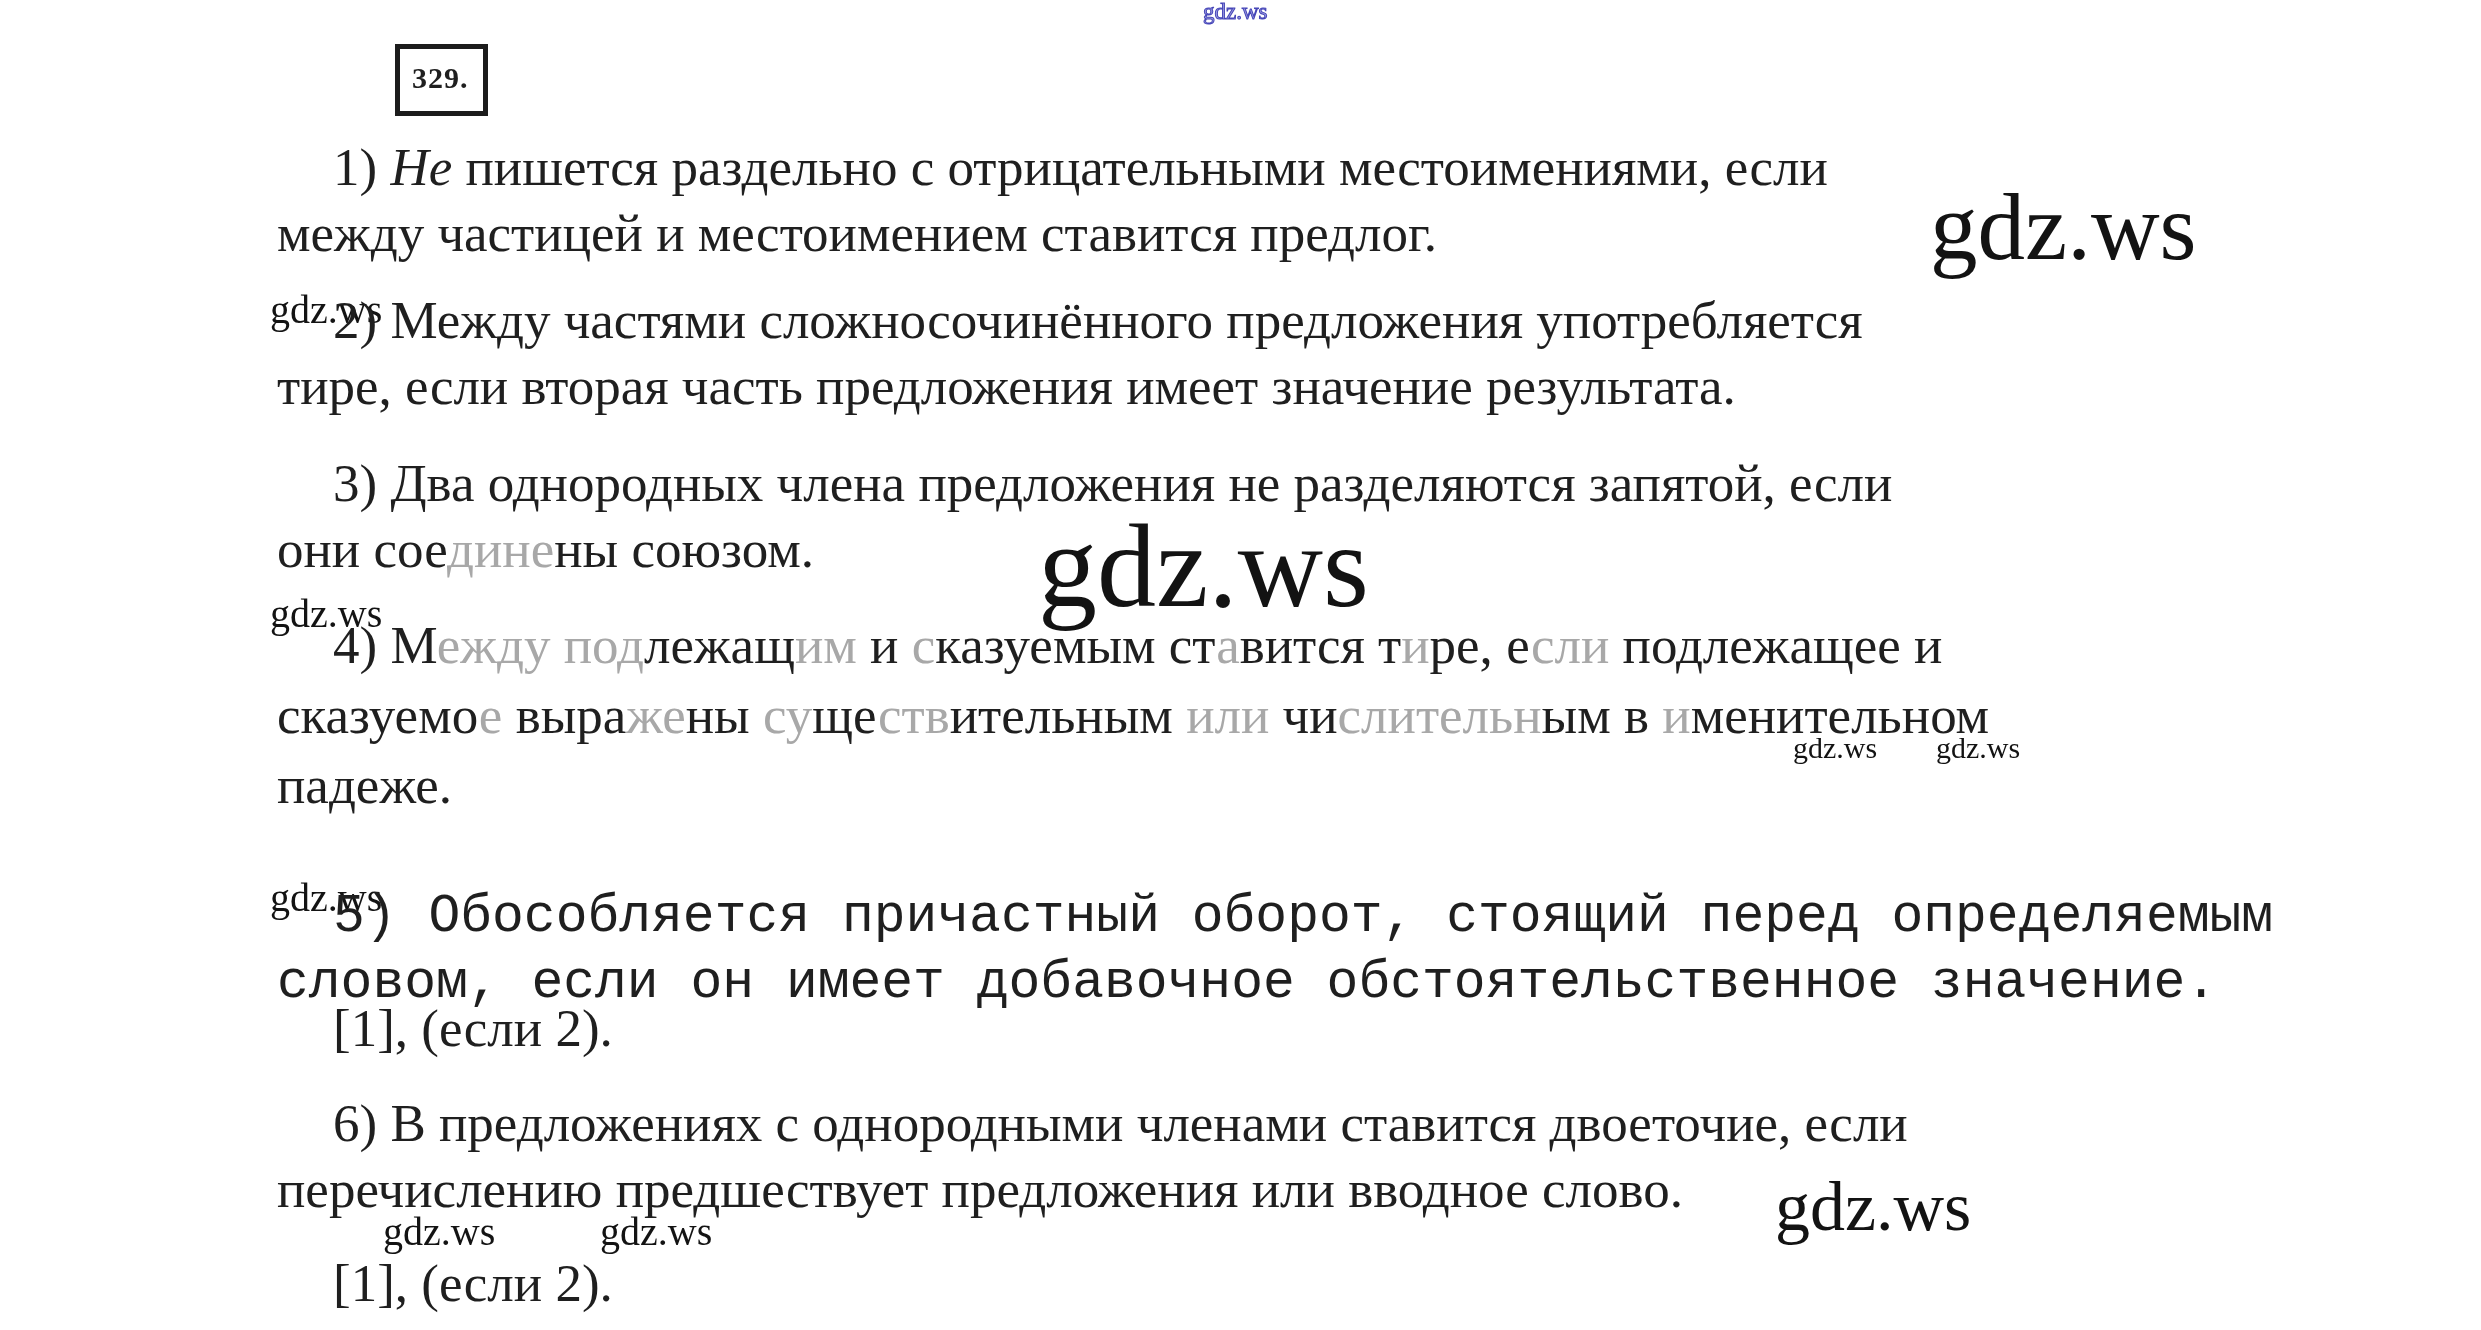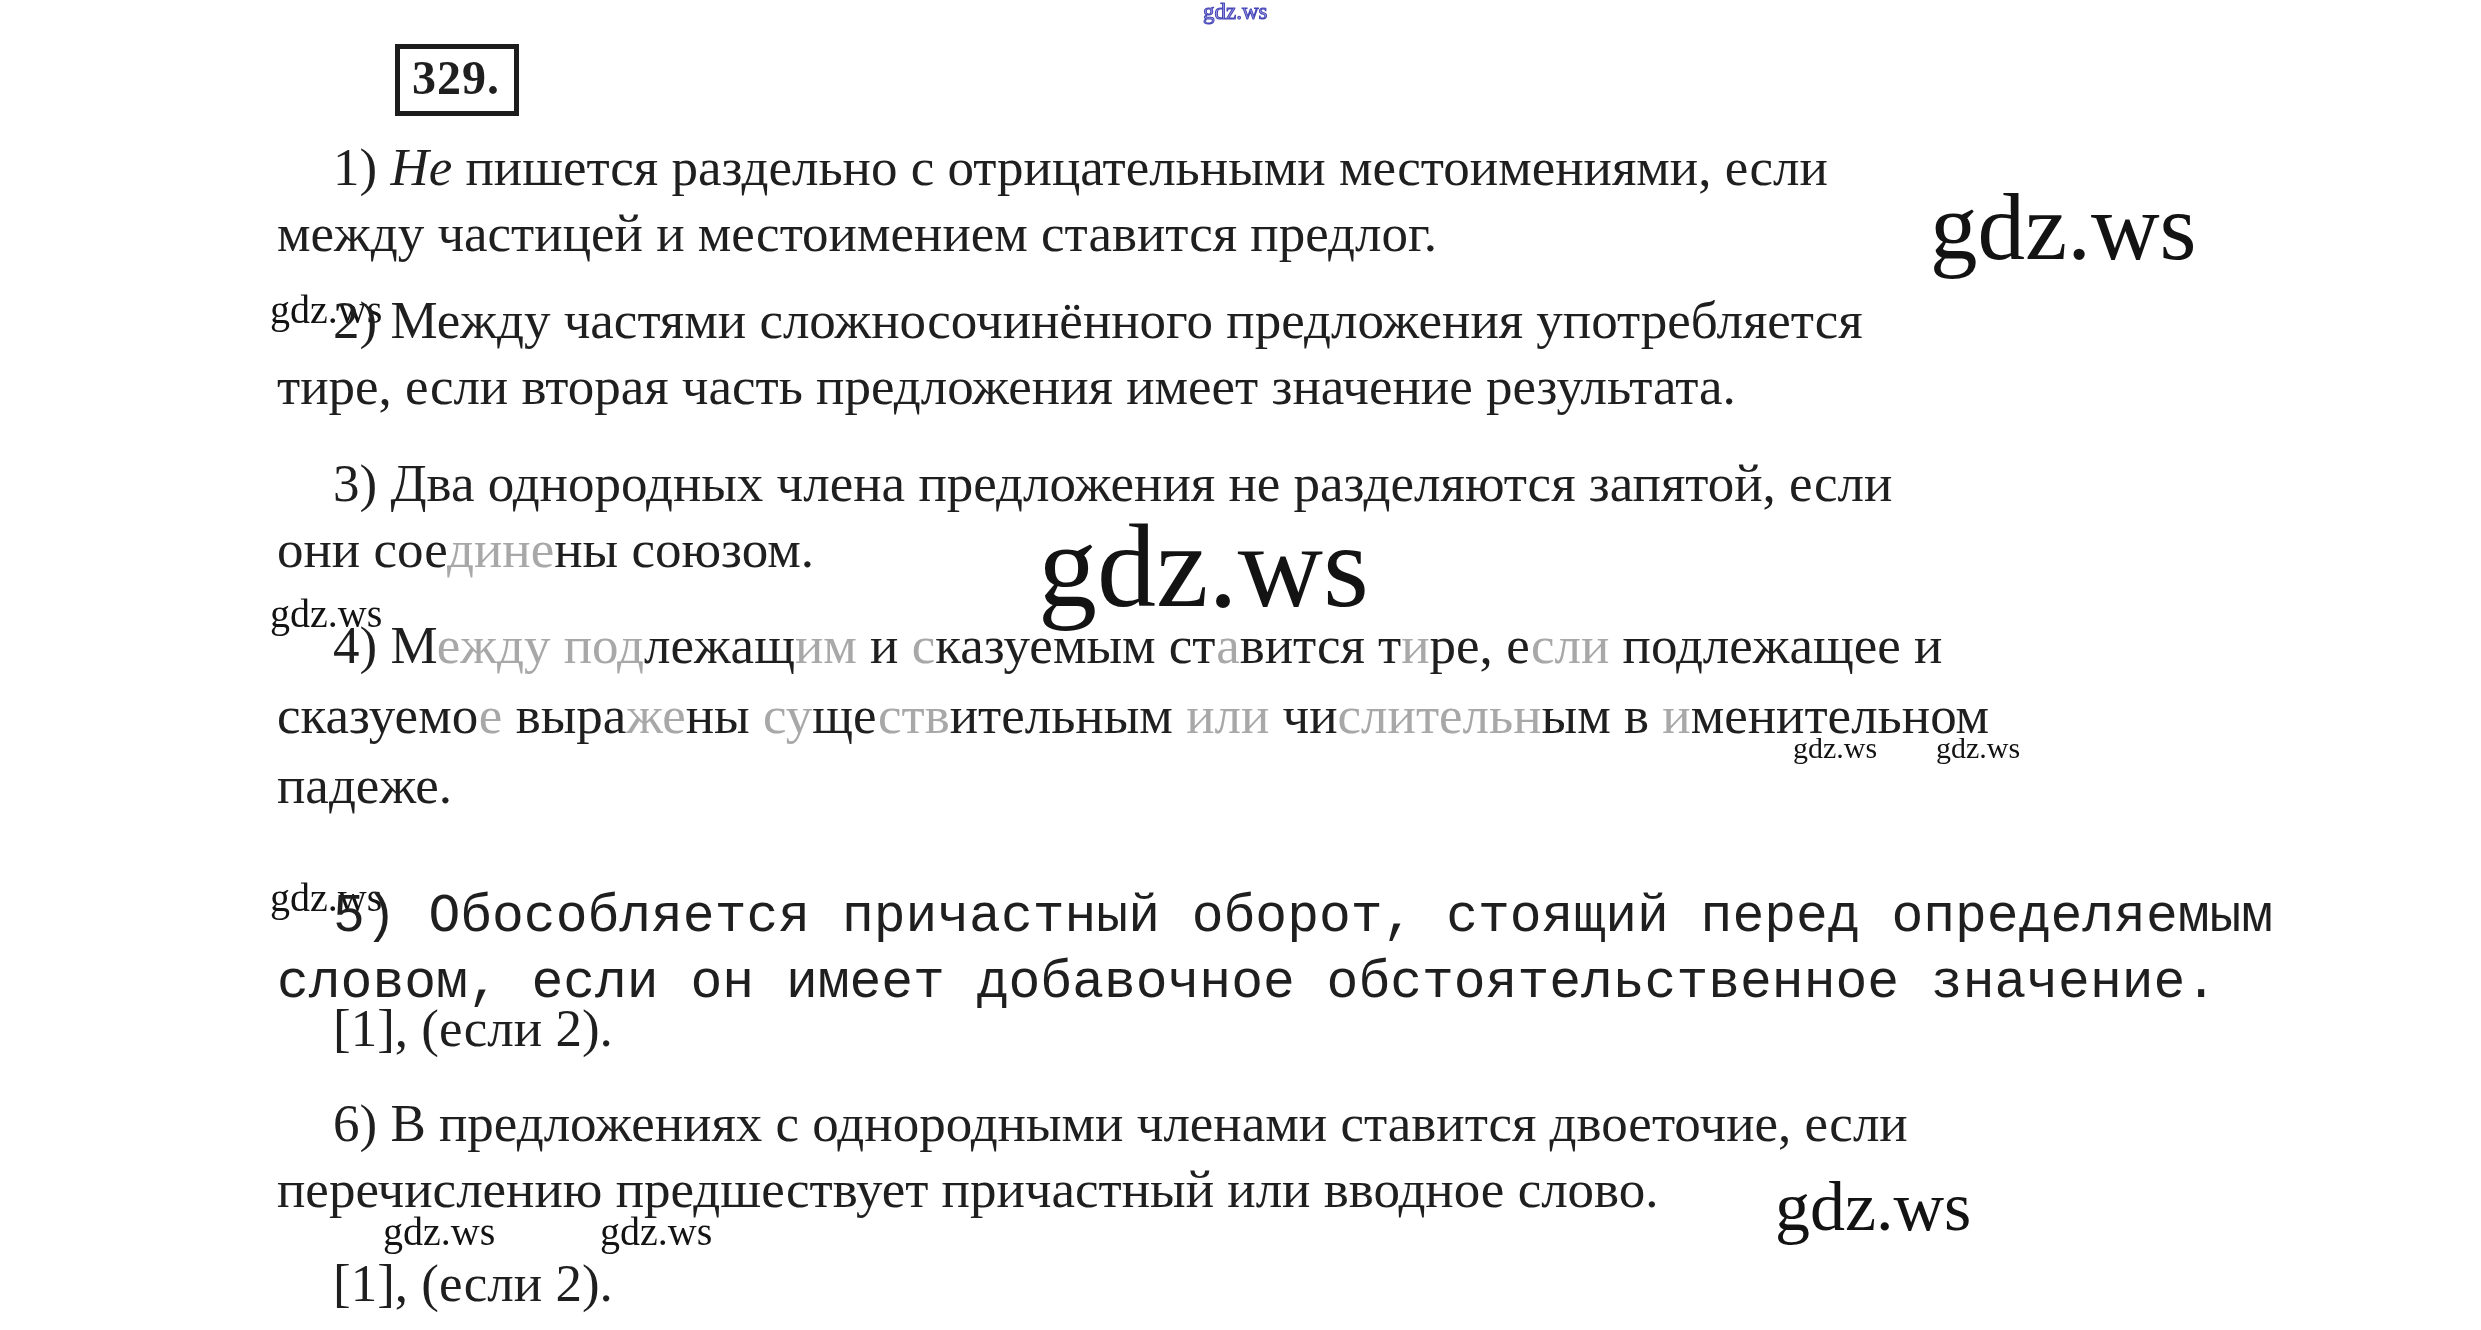--- a/index.html
+++ b/index.html
@@ -8,21 +8,21 @@
     width:2481px;height:1330px;
     background:#ffffff;
     overflow:hidden;
     font-family:"Liberation Serif","DejaVu Serif",serif;
     color:#1f1f1f;
   }
   .ex-box{
     position:absolute;left:395px;top:44px;
     border:5px solid #1c1c1c;
     padding:0 14px 4px 12px;
-    font-size:48px;line-height:58px;font-weight:bold;
+    font-size:30px;line-height:58px;font-weight:bold;
     letter-spacing:1px;
   }
   .para{
     position:absolute;left:277px;
     font-size:53px;line-height:66px;
     white-space:nowrap;
   }
   .line{display:block;}
   .indent{padding-left:56px;}
   .faded{color:#a8a8a8;margin-top:21px;}
@@ -100,21 +100,21 @@
 
   <div class="para" id="p5">
     <div class="line indent"><span>5) Обособляется причастный оборот, стоящий перед определяемым</span></div>
     <div class="line"><span>словом, если он имеет добавочное обстоятельственное значение.</span></div>
   </div>
 
   <div class="para indent" id="s1">[1], (если 2).</div>
 
   <div class="para" id="p6">
     <div class="line indent"><span>6) В предложениях с однородными членами ставится двоеточие, если</span></div>
-    <div class="line"><span>перечислению предшествует причастный или вводное слово.</span></div>
+    <div class="line"><span>перечислению предшествует предложения или вводное слово.</span></div>
   </div>
 
   <span class="wm wm-b3">gdz.ws</span>
   <span class="wm wm-ba">gdz.ws</span>
   <span class="wm wm-bb">gdz.ws</span>
 
   <div class="para indent" id="s2">[1], (если 2).</div>
 
 </div>
 

